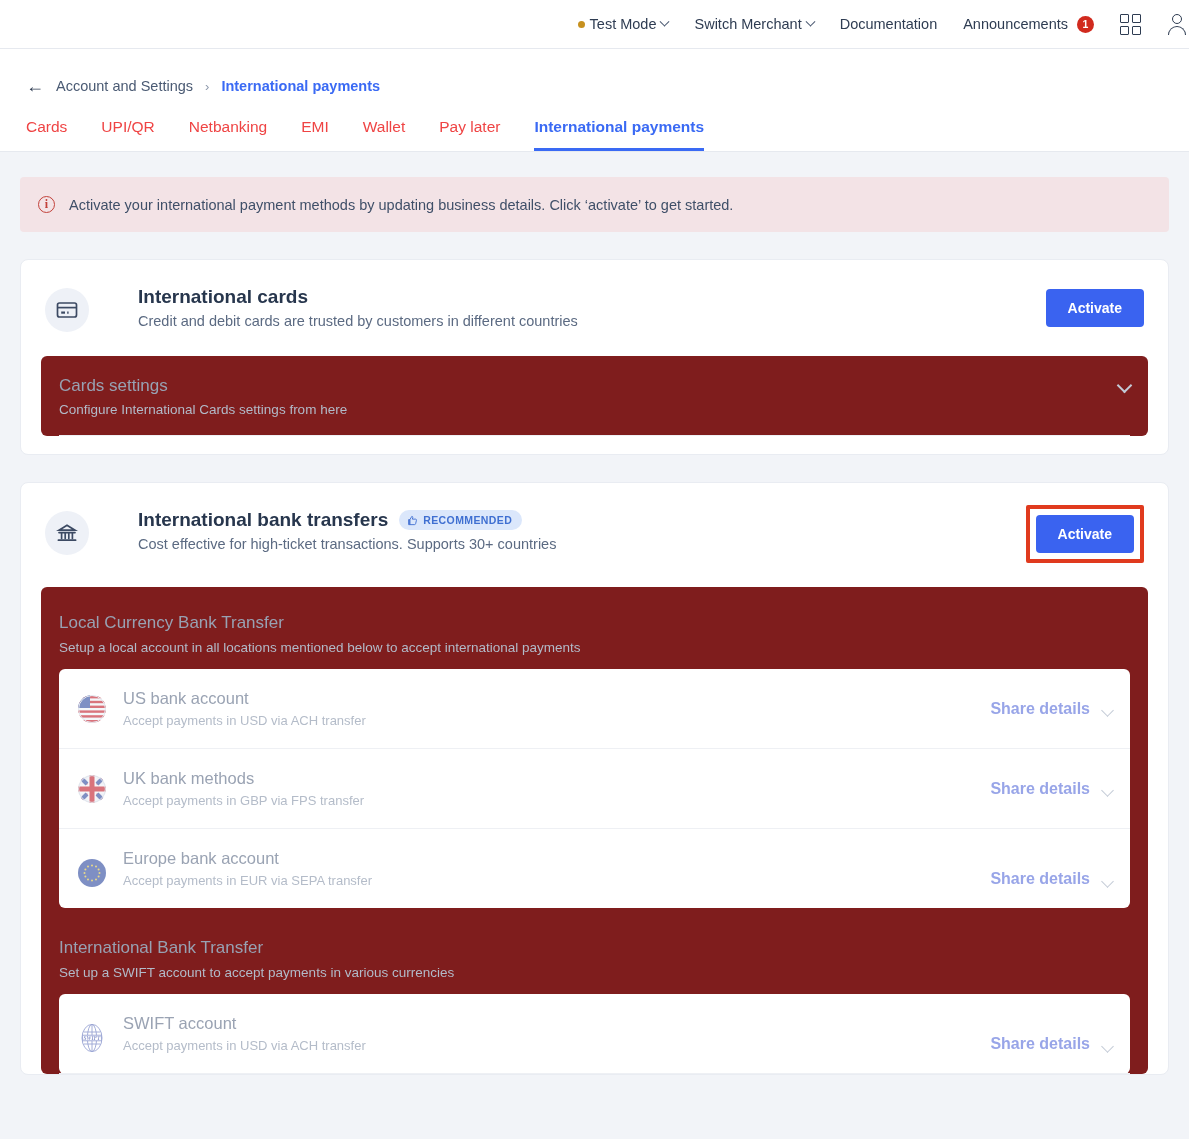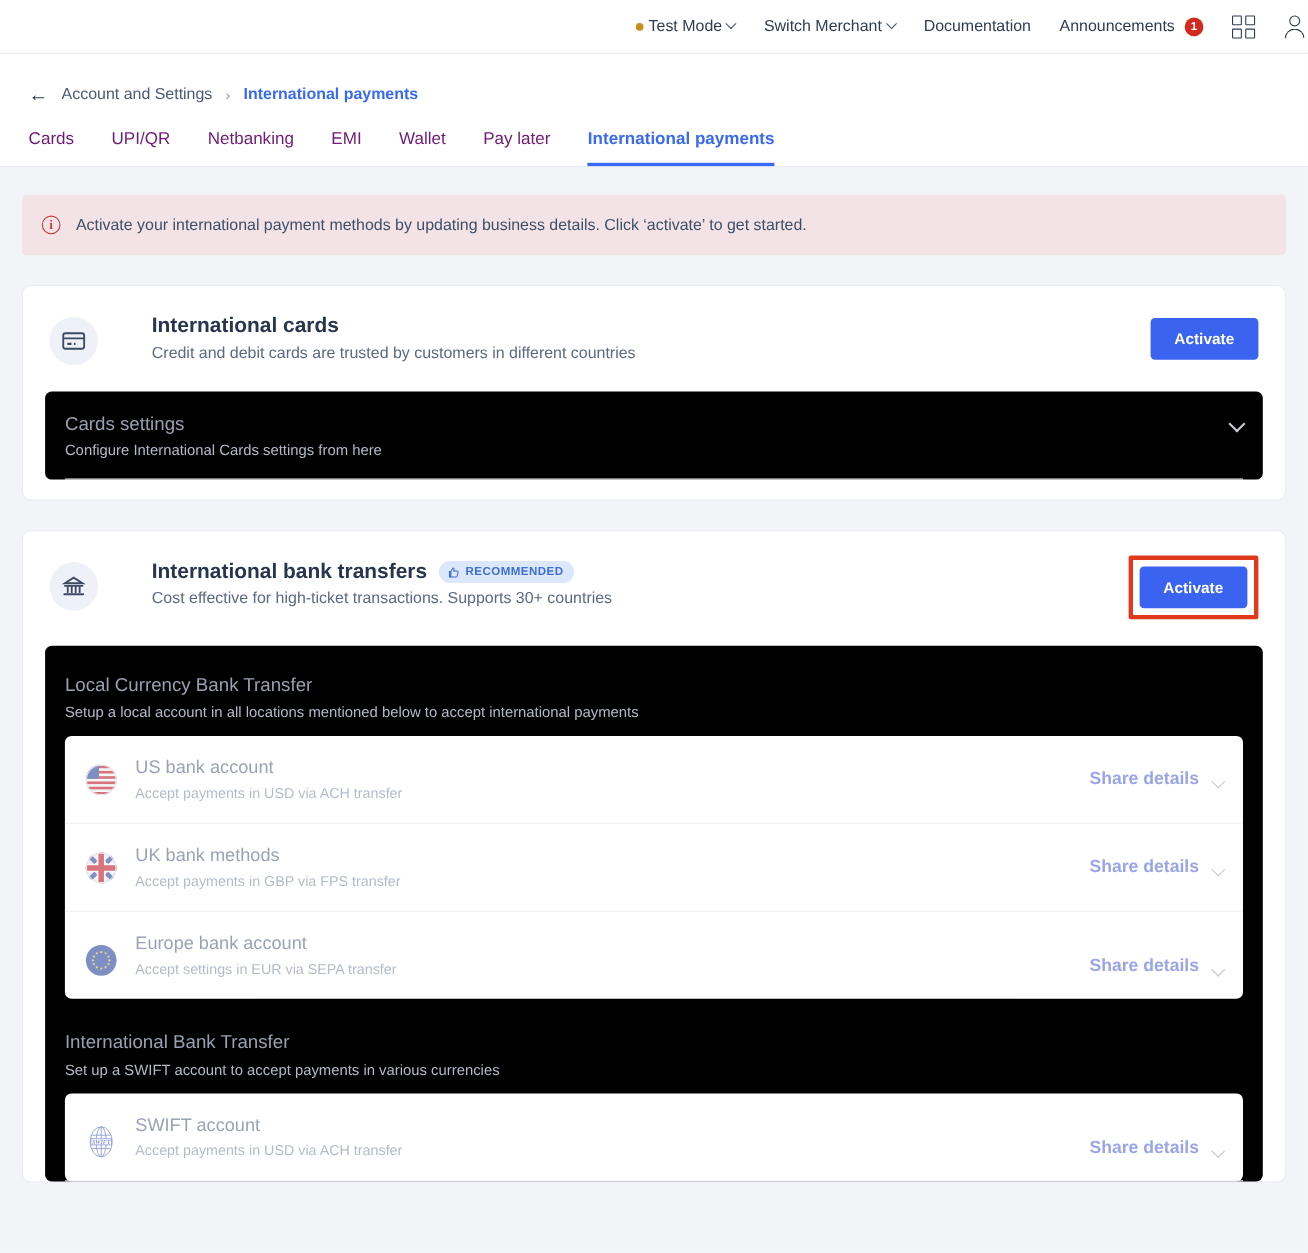--- a/index.html
+++ b/index.html
@@ -55,21 +55,21 @@
   .crumb-parent { color:#4a5a73; cursor:pointer; }
   .crumb-sep { color:#8d98ab; font-size:13px; }
   .crumb-current { color:#3a6af4; font-weight:600; cursor:pointer; }
 
   
   .tabs {
     background:#fff; display:flex; align-items:flex-end; gap:34px;
     padding: 27px 26px 0 26px; border-bottom: 1px solid #e6e9ef; height: 57px;
   }
   .tab {
-    font-size: 15.5px; color:#701a75; padding-bottom: 12px;
+    font-size: 15.5px; color:#ef4444; padding-bottom: 12px;
     border-bottom: 3px solid transparent; cursor:pointer; white-space:nowrap;
   }
   .tab.active { color:#3a6af4; font-weight:600; border-bottom-color:#3a6af4; }
 
   
   .content { padding: 0 20px; }
 
   .alert {
     margin-top: 25px; background:#f3e3e6; border-radius: 4px;
     height: 55px; display:flex; align-items:center; gap:14px; padding: 0 18px;
@@ -106,21 +106,21 @@
     font-family:"Liberation Sans", sans-serif; white-space:nowrap;
   }
   .btn-wrap { margin-left: 18px; margin-top: 3px; }
   .btn-wrap.highlight {
     border: 4px solid #e03a1e; padding: 6px; border-radius: 2px;
     margin-top: -4px;
   }
 
   
   .nested {
-    margin: 18px 20px 0 20px; background:#000000; border-radius:6px;
+    margin: 18px 20px 0 20px; background:#7f1d1d; border-radius:6px;
     padding: 16px 18px 0 18px;
   }
   .nested-head { padding: 4px 0 18px 0; display:flex; align-items:flex-start; }
   .nested-title { font-size:17px; color:#98a1b2; }
   .nested-desc { font-size:13.5px; color:#b2bac8; margin-top:6px; }
   .chev {
     width:11px; height:11px; border-right:2px solid #c3cad6; border-bottom:2px solid #c3cad6;
     transform: rotate(45deg); flex:none; margin-top: 4px;
   }
   .chev.small { width:9px; height:9px; border-width:1.8px; }
@@ -363,21 +363,21 @@
                     <circle cx="11" cy="21.4" r="1"></circle>
                   <circle cx="8.4" cy="18.4" r="1"></circle>
                     <circle cx="7.5" cy="15" r="1"></circle>
                   <circle cx="8.4" cy="11.6" r="1"></circle>
                     <circle cx="11" cy="8.6" r="1"></circle>
                 </g>
               </svg>
             </span>
             <span class="acct-text">
               <span class="acct-name" style="display:block">Europe bank account</span>
-              <span class="acct-desc" style="display:block">Accept settings in EUR via SEPA transfer</span>
+              <span class="acct-desc" style="display:block">Accept payments in EUR via SEPA transfer</span>
             </span>
             <span class="share">
               <span class="share-link">Share details</span>
               <span class="chev small"></span>
             </span>
           </div>
         </div>
 
         <div class="sec-block" style="padding-top:30px">
           <div class="sec-title">International Bank Transfer</div>

